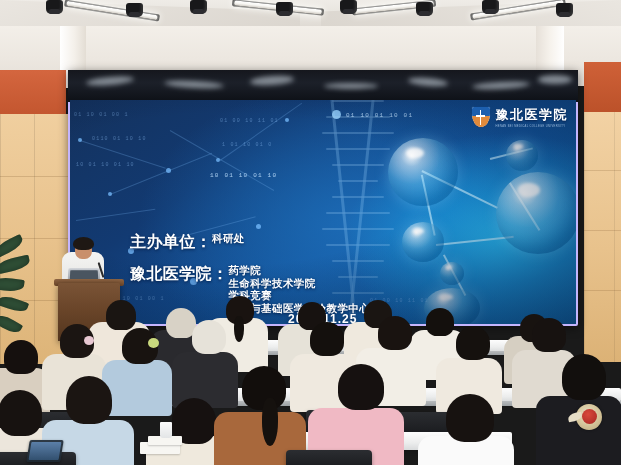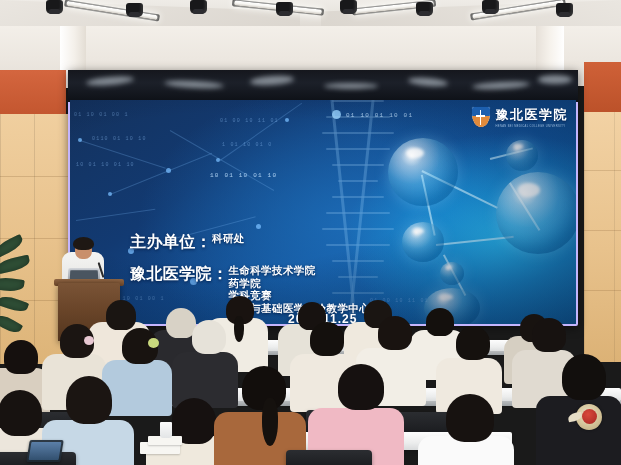--- a/index.html
+++ b/index.html
@@ -457,22 +457,22 @@
 
       <div class="orgblock">
         <div class="org-row">
           <span class="org-label">主办单位：</span>
           <span class="org-val">科研处</span>
         </div>
         <div class="gap-row"></div>
         <div class="org-row">
           <span class="org-label">豫北医学院：</span>
           <span class="org-values">
+            <span class="org-val">药学院</span>
             <span class="org-val">生命科学技术学院</span>
-            <span class="org-val">药学院</span>
             <span class="org-val">学科竞赛</span>
             <span class="org-val">生物与基础医学实验教学中心</span>
           </span>
         </div>
       </div>
 
       <div class="date-text">2025.11.25</div>
     </div>
   </div>
 

